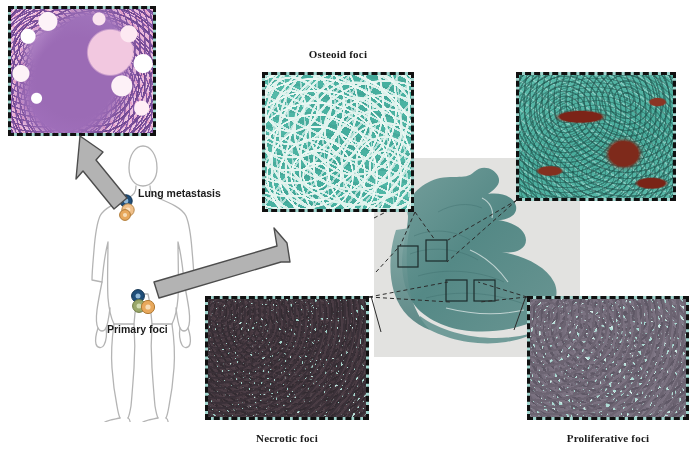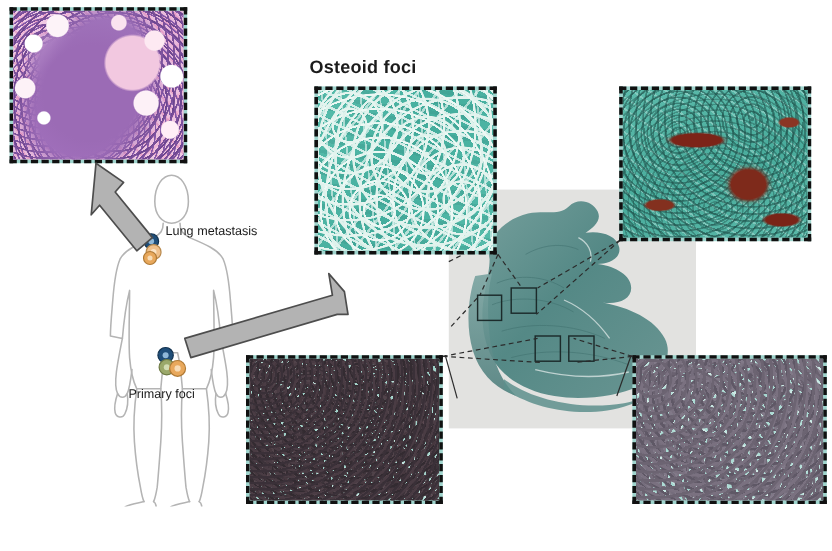--- a/index.html
+++ b/index.html
@@ -25,26 +25,27 @@
     background:#9fd4cd;
   }
   .panel .tex{
     position:absolute;
     inset:0;
     background-repeat:repeat;
   }
 
   .caption{
     position:absolute;
-    font-size:15px;
+    font-size:11px;
     font-weight:bold;
     color:#1b1b1b;
     letter-spacing:.2px;
     white-space:nowrap;
-    text-align:left;
+    text-align:center;
+    font-family:Liberation Serif, serif;
   }
 
   
   
   .tex-he{
     background-color:#e9c2dd;
     background-image:
       radial-gradient(circle at 12% 22%, #ffffff 0 7px, transparent 8px),
       radial-gradient(circle at 26% 10%, #fdf3f8 0 9px, transparent 10px),
       radial-gradient(circle at 7% 52%, #fdf2f7 0 8px, transparent 9px),
@@ -149,21 +150,21 @@
 
   
   #arrow-svg{position:absolute; left:0; top:0;}
 
   
   #conn-svg{position:absolute; left:0; top:0; pointer-events:none;}
 
   .body-label{
     position:absolute;
     font-size:10.5px;
-    font-weight:normal;
+    font-weight:bold;
     color:#1b1b1b;
     white-space:nowrap;
   }
 </style>
 </head>
 <body>
 
 <div id="figure">
 
   <div id="scan-bg" style="left:374px; top:158px; width:206px; height:199px;"></div>
@@ -254,24 +255,26 @@
     <div class="tex tex-osteoid"></div>
   </div>
 
   <div class="panel" style="left:516px; top:72px; width:160px; height:129px;">
     <div class="tex tex-vessel"></div>
   </div>
 
   <div class="panel" style="left:205px; top:296px; width:164px; height:124px;">
     <div class="tex tex-necrotic"></div>
   </div>
+  <div class="caption" style="left:205px; top:432px; width:164px;">Necrotic foci</div>
 
   <div class="panel" style="left:527px; top:296px; width:162px; height:124px;">
     <div class="tex tex-prolif"></div>
   </div>
+  <div class="caption" style="left:527px; top:432px; width:162px;">Proliferative foci</div>
 
   <svg id="body-svg" style="left:78px; top:142px;" width="130" height="280" viewBox="0 0 130 280">
     <g fill="none" stroke="#b4b4b4" stroke-width="1.3" stroke-linejoin="round" stroke-linecap="round">
 
       <path d="M51,26 C51,12 58,4 65,4 C72,4 79,12 79,26
                C79,37 73,44 65,44 C57,44 51,37 51,26 Z"></path>
 
       <path d="M58,44 C58,50 56,53 50,56
                C38,61 26,66 22,74
                C19,81 17,95 16,108

